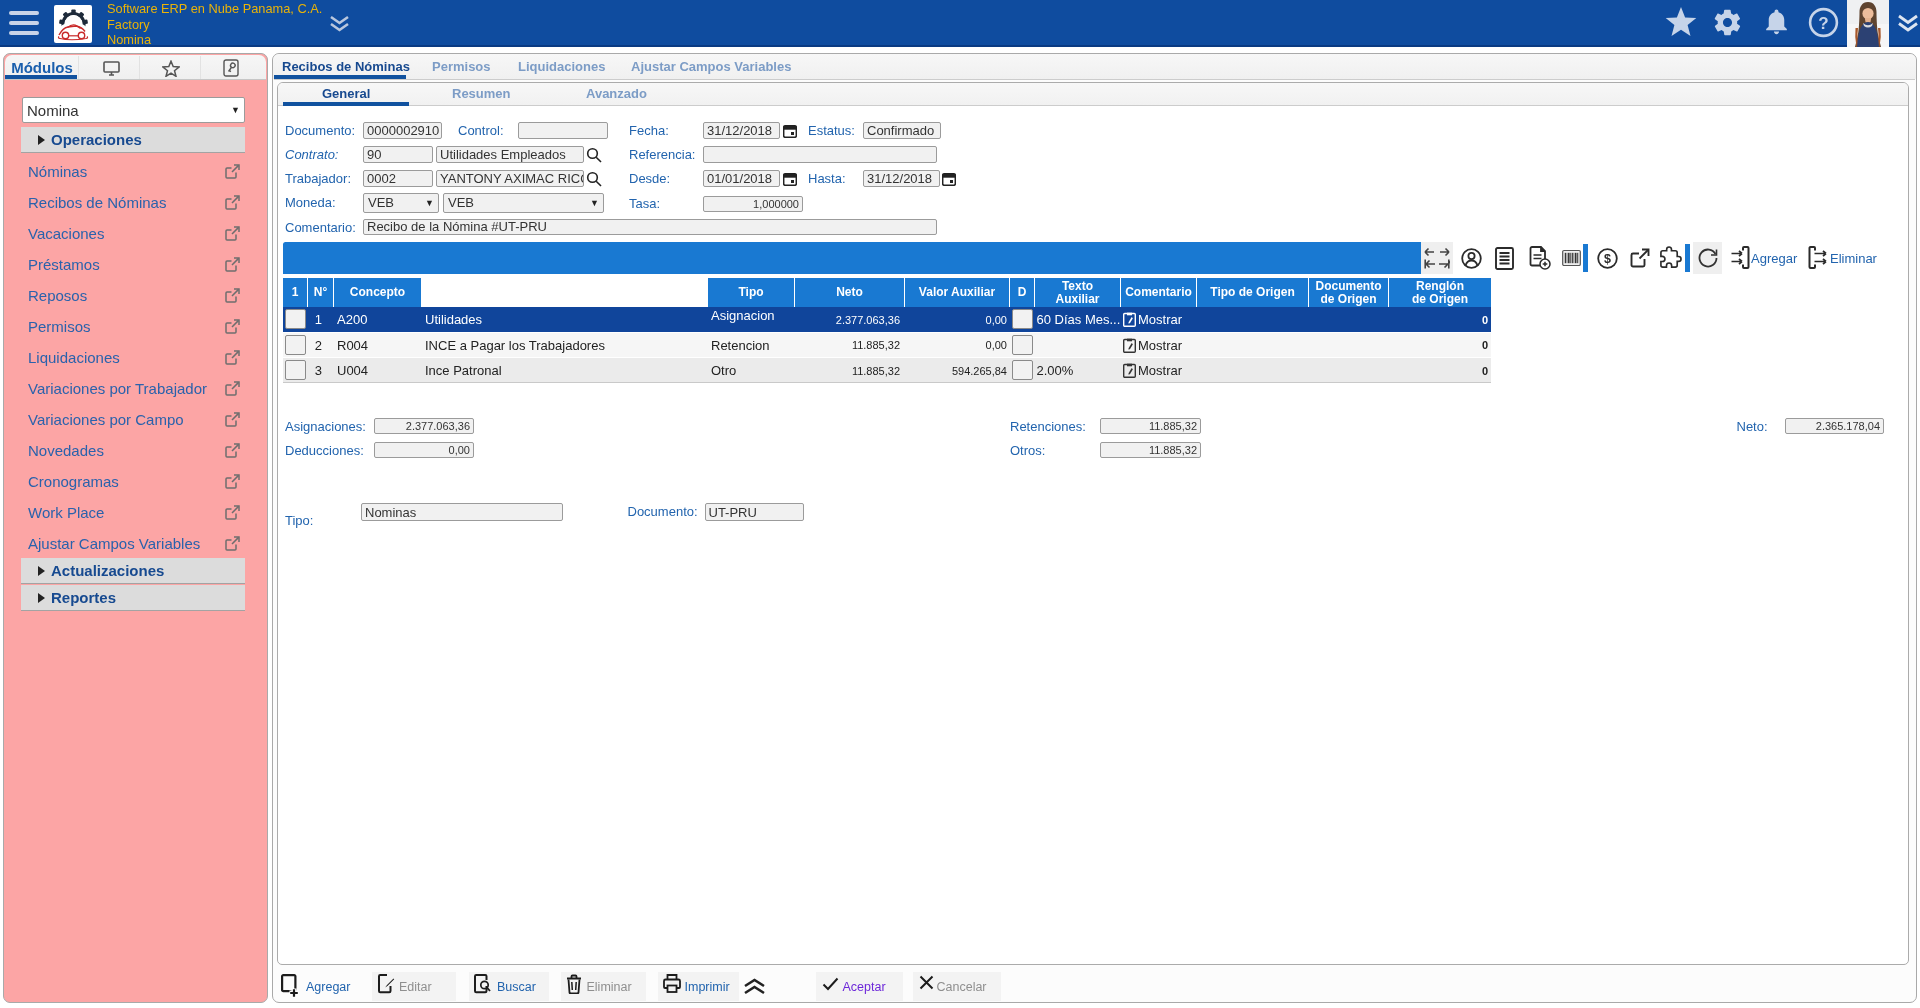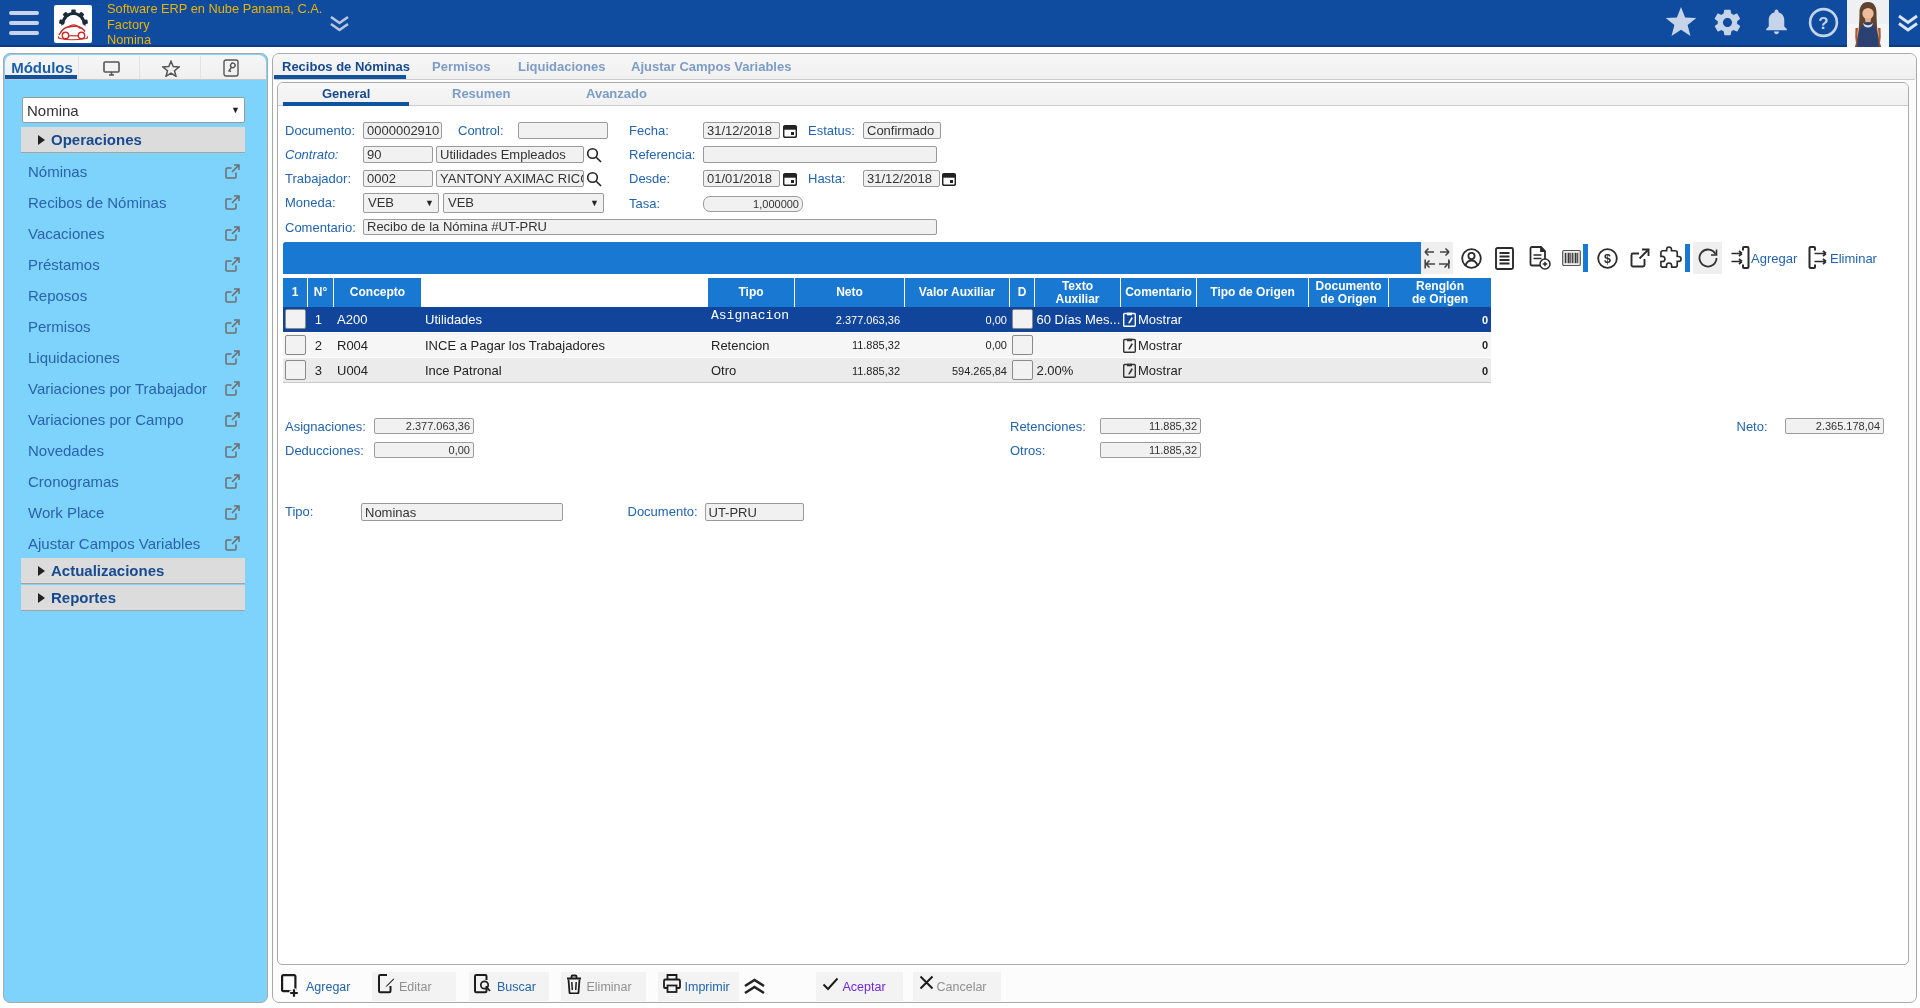--- a/index.html
+++ b/index.html
@@ -5,21 +5,21 @@
 *{margin:0;padding:0;box-sizing:border-box;}
 html,body{width:1920px;height:1008px;overflow:hidden;background:#fff;}
 body{font-family:"Liberation Sans",sans-serif;}
 #page{position:relative;width:1920px;height:1008px;background:#fff;}
 .abs{position:absolute;}
 
 #hdr{position:absolute;left:0;top:0;width:1920px;height:47px;background:#0f4c9f;border-bottom:2px solid #0a3a82;}
 .hbar{position:absolute;left:9px;width:30px;height:4px;background:#c9d4e8;border-radius:2px;}
 #hdrtitle{position:absolute;left:107px;top:1px;color:#eab308;font-size:12.8px;line-height:15.6px;white-space:nowrap;}
 
-#sidebar{position:absolute;left:3px;top:53px;width:265px;height:950px;background:#7dd3fc;border:1px solid #a9a9a9;border-radius:7px;}
+#sidebar{position:absolute;left:3px;top:53px;width:265px;height:950px;background:#fca5a5;border:1px solid #a9a9a9;border-radius:7px;}
 #sbtabsbg{position:absolute;left:1px;top:1px;right:1px;height:25px;background:linear-gradient(#f6f6f6,#efefef);border-radius:7px 7px 0 0;}
 .sbtab{position:absolute;top:0;height:26px;display:flex;align-items:center;justify-content:center;}
 #sb-underline{position:absolute;left:1px;top:21px;width:72px;height:4px;background:#11529f;}
 #sb-tabline{position:absolute;left:1px;top:25px;right:1px;height:1px;background:#c6c6c6;}
 .sechdr{position:absolute;left:17px;width:224px;height:26px;background:#dcdcdc;border-bottom:1px solid #a3a3a3;display:flex;align-items:center;color:#174a90;font-weight:bold;font-size:15px;padding-left:12px;}
 .sechdr .tri{width:0;height:0;border-left:7px solid #222;border-top:5px solid transparent;border-bottom:5px solid transparent;margin:0 6px 0 5px;}
 .mitem{position:absolute;left:17px;width:224px;height:31px;display:flex;align-items:center;color:#2a62ac;font-size:15px;}
 .mitem span{margin-left:7px;}
 .mitem svg{position:absolute;right:5px;}
 
@@ -313,21 +313,21 @@
       <div class="lbl" style="left:7px;top:111px;">Moneda:</div>
       <div class="sel" style="left:85px;top:110px;width:76px;height:19.5px;">
           <span>VEB</span>
           <span class="car">▼</span>
         </div>
       <div class="sel" style="left:165px;top:110px;width:161px;height:19.5px;">
           <span>VEB</span>
           <span class="car">▼</span>
         </div>
       <div class="lbl" style="left:351px;top:112px;">Tasa:</div>
-      <div class="inp num" style="left:425px;top:113px;width:100px;height:16px;border-radius:7px;">1,000000</div>
+      <div class="inp num" style="left:425px;top:113px;width:100px;height:16px;">1,000000</div>
 
       <div class="lbl" style="left:7px;top:135.5px;">Comentario:</div>
       <div class="inp" style="left:85px;top:135.5px;width:574px;height:16.5px;">Recibo de la Nómina #UT-PRU</div>
 
       <div class="abs" style="left:5px;top:159px;width:1138px;height:31.5px;background:#1979d2;border-radius:2.5px 0 0 0;"></div>
       <div class="abs" style="left:1143px;top:159px;width:32px;height:31.5px;background:#efefef;"></div>
       <svg class="abs" style="left:1146px;top:164px" width="26" height="22" viewBox="0 0 26 22" fill="none" stroke="#444" stroke-width="1.6">
         <path d="M1 5 h9 M1 5 l3.5-3.5 M1 5 l3.5 3.5"></path>
           <path d="M25 5 h-9 M25 5 l-3.5-3.5 M25 5 l-3.5 3.5"></path>
         <path d="M2 17 h9 M2 17 l3.5-3.5 M2 17 l3.5 3.5 M1.2 12.5 v9"></path>
@@ -403,21 +403,21 @@
       <div class="gh" style="left:757px;top:195px;width:86px;height:29px;">Texto<br>Auxiliar</div>
       <div class="gh" style="left:843px;top:195px;width:76px;height:29px;">Comentario</div>
       <div class="gh" style="left:919px;top:195px;width:112px;height:29px;">Tipo de Origen</div>
       <div class="gh" style="left:1031px;top:195px;width:80px;height:29px;">Documento<br>de Origen</div>
       <div class="gh" style="left:1111px;top:195px;width:102px;height:29px;border-right:none;">Renglón<br>de Origen</div>
       <div id="row1" class="abs" style="left:5px;top:224px;width:1207.5px;height:25px;background:#10459b;color:#fff;">
         <div class="cb" style="left:1.5px;top:2px;"></div>
         <div class="cell" style="left:26px;top:0;width:13px;height:25px;justify-content:flex-end;color:#fff;">1</div>
         <div class="cell" style="left:54px;top:0;width:85px;height:25px;color:#fff;">A200</div>
         <div class="cell" style="left:142px;top:0;width:282px;height:25px;color:#fff;">Utilidades</div>
-        <div class="cell" style="left:428px;top:0;width:83px;height:16px;color:#fff;font-family:Liberation Mono, monospace;">Asignacion</div>
+        <div class="cell" style="left:428px;top:0;width:83px;height:16px;color:#fff;">Asignacion</div>
         <div class="cell num" style="left:513px;top:0;width:104px;height:25px;color:#fff;">2.377.063,36</div>
         <div class="cell num" style="left:625px;top:0;width:99px;height:25px;color:#fff;">0,00</div>
         <div class="cb" style="left:729px;top:2px;"></div>
         <div class="cell" style="left:753.5px;top:0;width:83px;height:25px;color:#fff;">60 Días Mes...</div>
         <svg class="abs" style="left:839.5px;top:5px" width="13" height="15" viewBox="0 0 13 15" fill="none" stroke="#fff" stroke-width="1.4">
             <rect x="0.7" y="1.5" width="11.6" height="12.8" rx="1"></rect>
             <rect x="4" y="0.7" width="5" height="2.6" fill="#fff" stroke="none"></rect>
             <path d="M8.7 5 l-3 5 -0.4 1.6 1.6-0.4 3-5z" fill="#fff" stroke="none"></path>
           </svg>
         <div class="cell" style="left:855px;top:0;width:60px;height:25px;color:#fff;">Mostrar</div>
@@ -463,21 +463,21 @@
       <div class="inp num" style="left:96px;top:335px;width:100px;height:16px;">2.377.063,36</div>
       <div class="lbl" style="left:7px;top:359px;">Deducciones:</div>
       <div class="inp num" style="left:96px;top:359px;width:100px;height:16px;">0,00</div>
       <div class="lbl" style="left:732px;top:335px;">Retenciones:</div>
       <div class="inp num" style="left:822px;top:335px;width:101px;height:16px;">11.885,32</div>
       <div class="lbl" style="left:732px;top:359px;">Otros:</div>
       <div class="inp num" style="left:822px;top:359px;width:101px;height:16px;">11.885,32</div>
       <div class="lbl" style="left:1458.5px;top:335px;">Neto:</div>
       <div class="inp num" style="left:1507px;top:335px;width:99px;height:16px;">2.365.178,04</div>
 
-      <div class="lbl" style="left:7px;top:420px;">Tipo:</div>
+      <div class="lbl" style="left:7px;top:429px;">Tipo:</div>
       <div class="inp" style="left:83px;top:420px;width:202px;height:18px;">Nominas</div>
       <div class="lbl" style="left:349.5px;top:420px;">Documento:</div>
       <div class="inp" style="left:426.5px;top:420px;width:99px;height:18px;">UT-PRU</div>
     </div>
 
     <svg class="abs" style="left:8px;top:920px" width="19" height="24" viewBox="0 0 19 24">
         <path d="M13.2 1.1 H2.3 A1.2 1.2 0 0 0 1.1 2.3 V15.9 a1.2 1.2 0 0 0 1.2 1.2 H13.2 a1.2 1.2 0 0 0 1.2 -1.2 V2.3 A1.2 1.2 0 0 0 13.2 1.1z" fill="none" stroke="#1c1c1c" stroke-width="2.2"></path>
         <path d="M13 14.5 v9 M8.5 19 h9" stroke="#fff" stroke-width="5.2" fill="none"></path>
         <path d="M13 15.2 v7.6 M9.2 19 h7.6" stroke="#1c1c1c" stroke-width="2.2" fill="none"></path>
       </svg>

